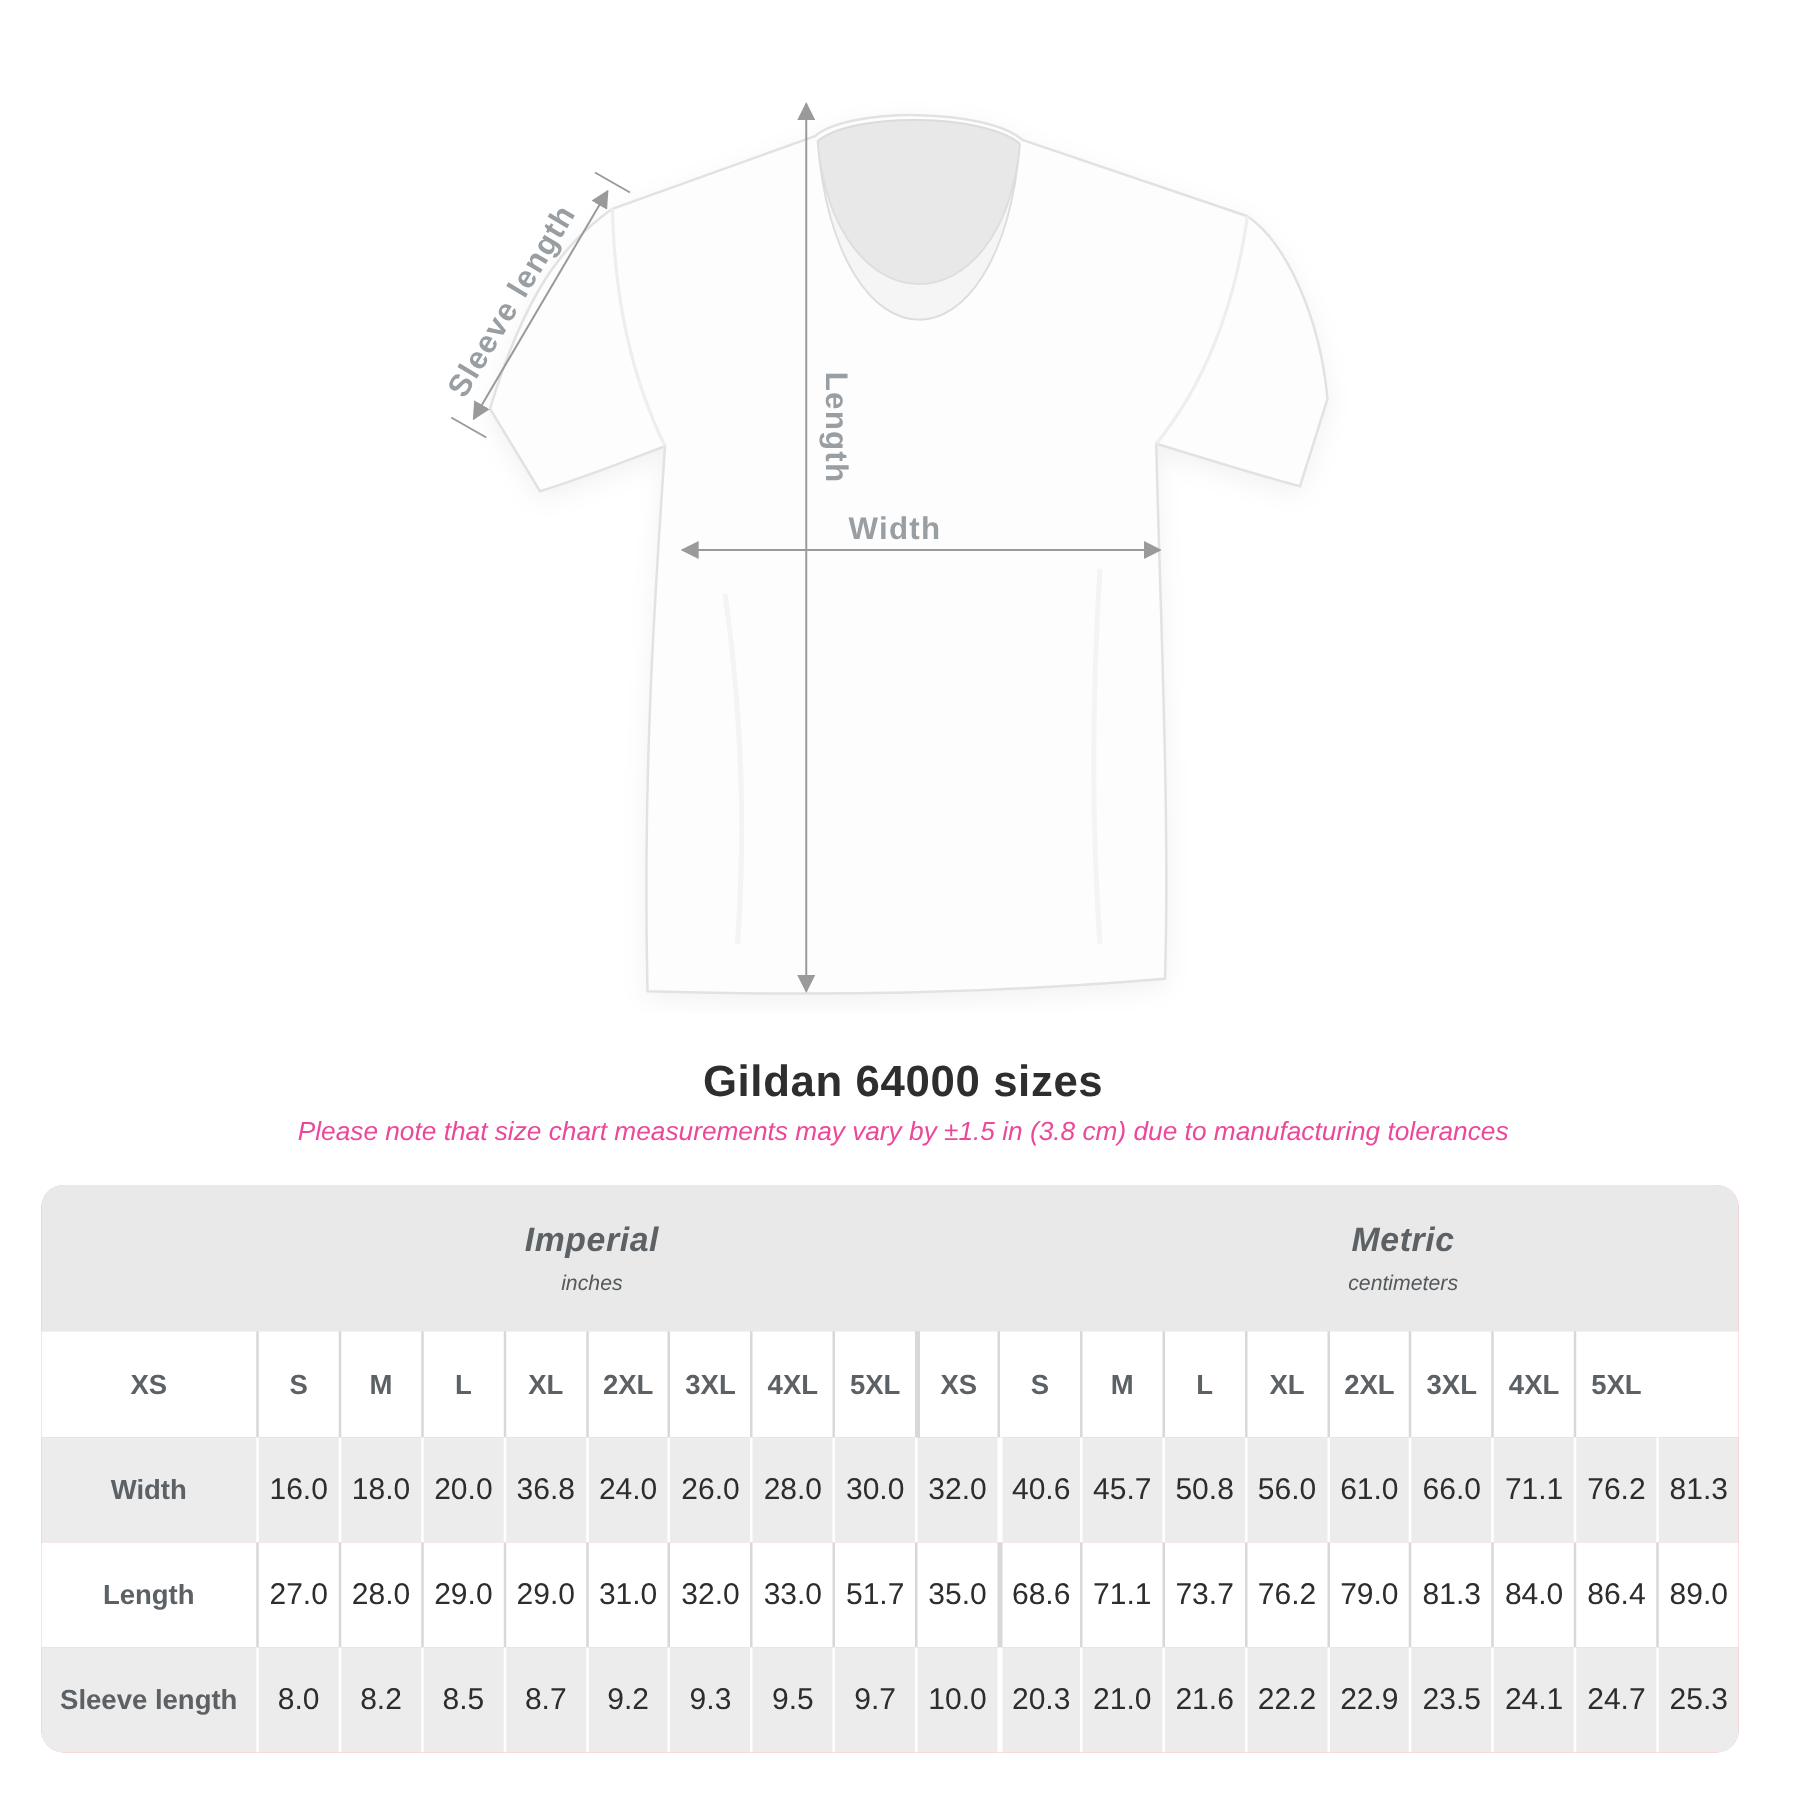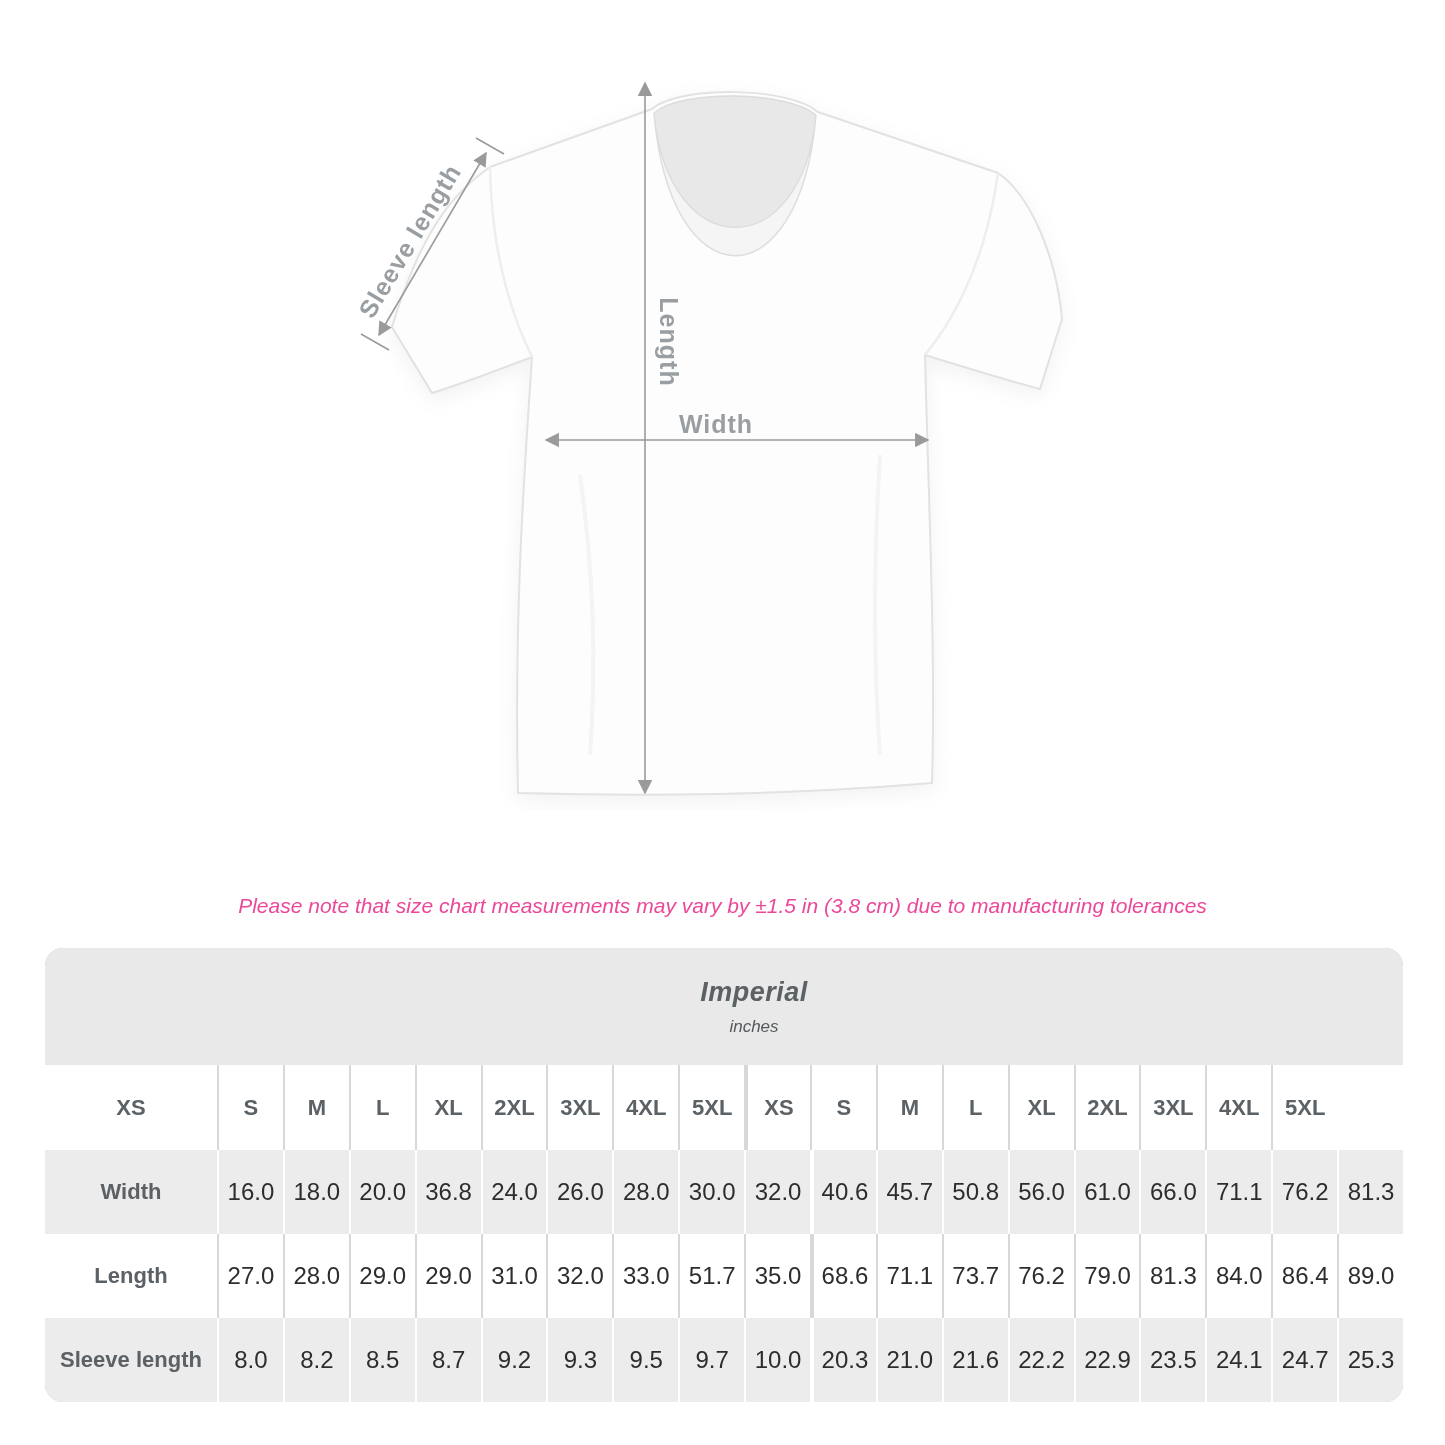--- a/index.html
+++ b/index.html
@@ -21,21 +21,21 @@
   .title{
     position:absolute;left:0;top:846px;width:100%;margin:0;text-align:center;
     font-size:35px;font-weight:bold;color:#2e2e2e;letter-spacing:.5px;
   }
   .subtitle{
     position:absolute;left:0;top:894px;width:100%;margin:0;text-align:center;
     font-size:21px;font-style:italic;color:#ec4899;
   }
   
   .size-table{
-    position:absolute;left:45px;top:948px;width:1358px;
+    position:absolute;left:33px;top:948px;width:1358px;
     border-radius:18px;overflow:hidden;background:#fca5a5;
   }
   .group-row{display:flex;height:117px;background:#e9e9e9;}
   .gcell{display:flex;flex-direction:column;align-items:center;justify-content:center;}
   .gcell.spacer{width:172px;flex:none;}
   .gcell.units{flex:1;}
   .gcell.imperial{padding-right:112px;box-sizing:border-box;}
   .g-name{font-size:27px;font-weight:bold;font-style:italic;color:#5b6165;letter-spacing:.5px;}
   .g-unit{font-size:17px;font-style:italic;color:#55595c;margin-top:9px;}
   .trow{display:grid;grid-template-columns:172px repeat(18,1fr);}
@@ -99,28 +99,33 @@
         <line x1="136" y1="83" x2="164" y2="99"></line>
         <line x1="21" y1="279" x2="49" y2="295"></line>
       </g>
     </svg>
 
     <div class="dim-label sleeve-l">Sleeve length</div>
     <div class="dim-label length-l">Length</div>
     <div class="dim-label width-l">Width</div>
   </div>
 
+  <h1 class="title">Gildan 64000 sizes</h1>
   <p class="subtitle">Please note that size chart measurements may vary by ±1.5 in (3.8 cm) due to manufacturing tolerances</p>
 
   <div class="size-table">
     <div class="group-row">
       <div class="gcell spacer"></div>
       <div class="gcell units imperial">
         <div class="g-name">Imperial</div>
         <div class="g-unit">inches</div>
+      </div>
+      <div class="gcell units metric">
+        <div class="g-name">Metric</div>
+        <div class="g-unit">centimeters</div>
       </div>
     </div>
     <div id="size-grid">
         <div class="trow sizes-row">
           <div class="cell sizehead">XS</div>
           <div class="cell sizehead">S</div>
           <div class="cell sizehead">M</div>
           <div class="cell sizehead">L</div>
           <div class="cell sizehead">XL</div>
           <div class="cell sizehead">2XL</div>

